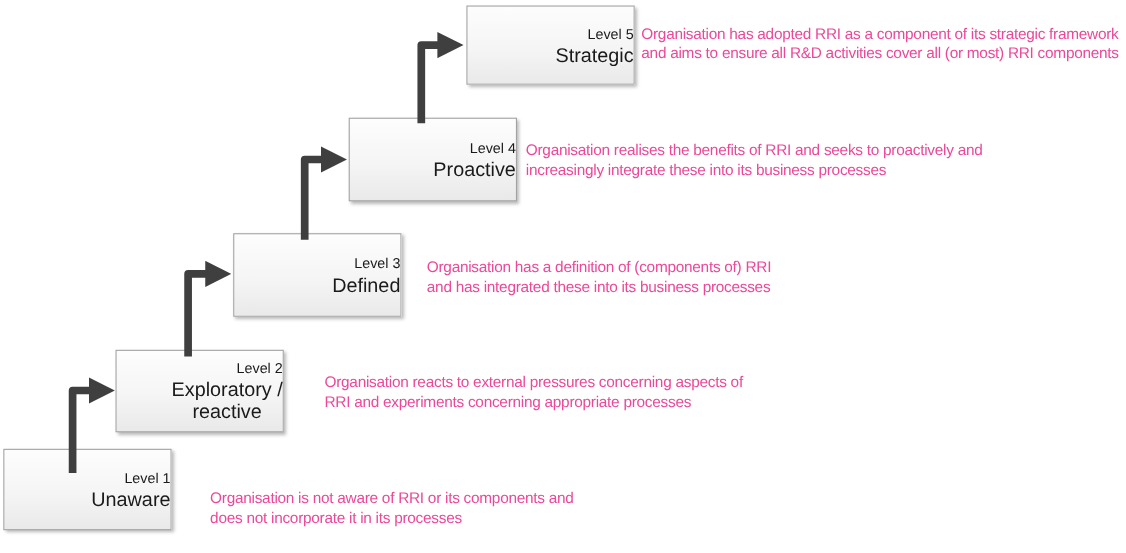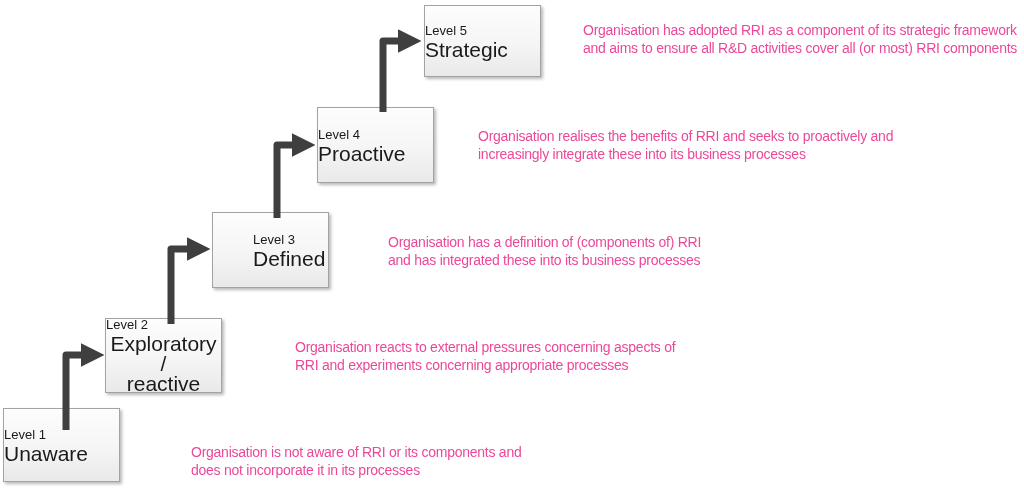--- a/index.html
+++ b/index.html
@@ -18,41 +18,41 @@
   .arrows {
     position: absolute;
     left: 0; top: 0;
     width: 1024px;
     height: 503px;
     z-index: 2;
     pointer-events: none;
   }
   .box {
     position: absolute;
-    width: 117px;
+    width: 153px;
     height: 74px;
     box-sizing: border-box;
     border: 1px solid #a3a3a3;
     background: linear-gradient(180deg, #fdfdfd 0%, #f5f5f5 55%, #e9e9e9 100%);
     box-shadow: 2px 2px 3px rgba(0,0,0,0.28);
     display: flex;
     flex-direction: column;
-    align-items: flex-start;
+    align-items: flex-end;
     justify-content: center;
     z-index: 1;
     color: #1a1a1a;
     text-align: center;
   }
   .box-level {
     font-size: 13px;
     line-height: 16px;
     margin-bottom: 1px;
   }
   .box-name {
-    font-size: 21px;
+    font-size: 18px;
     line-height: 20px;
     white-space: pre-line;
   }
   .lv1 { left: 3px;   top: 408px; height: 74px; }
   .lv2 { left: 105px; top: 318px; height: 75px; }
   .lv3 { left: 212px; top: 212px; height: 76px; padding-left: 40px; }
   .lv4 { left: 317px; top: 107px; height: 76px; }
   .lv5 { left: 424px; top: 5px;   height: 72px; }
   .desc {
     position: absolute;

